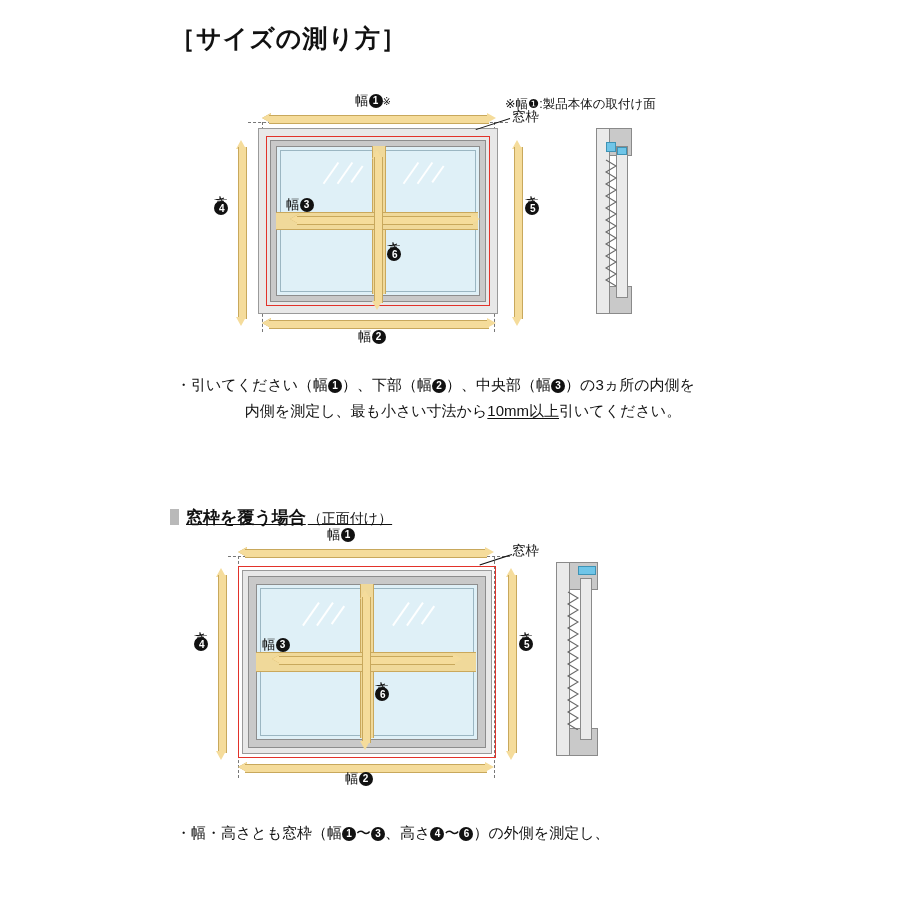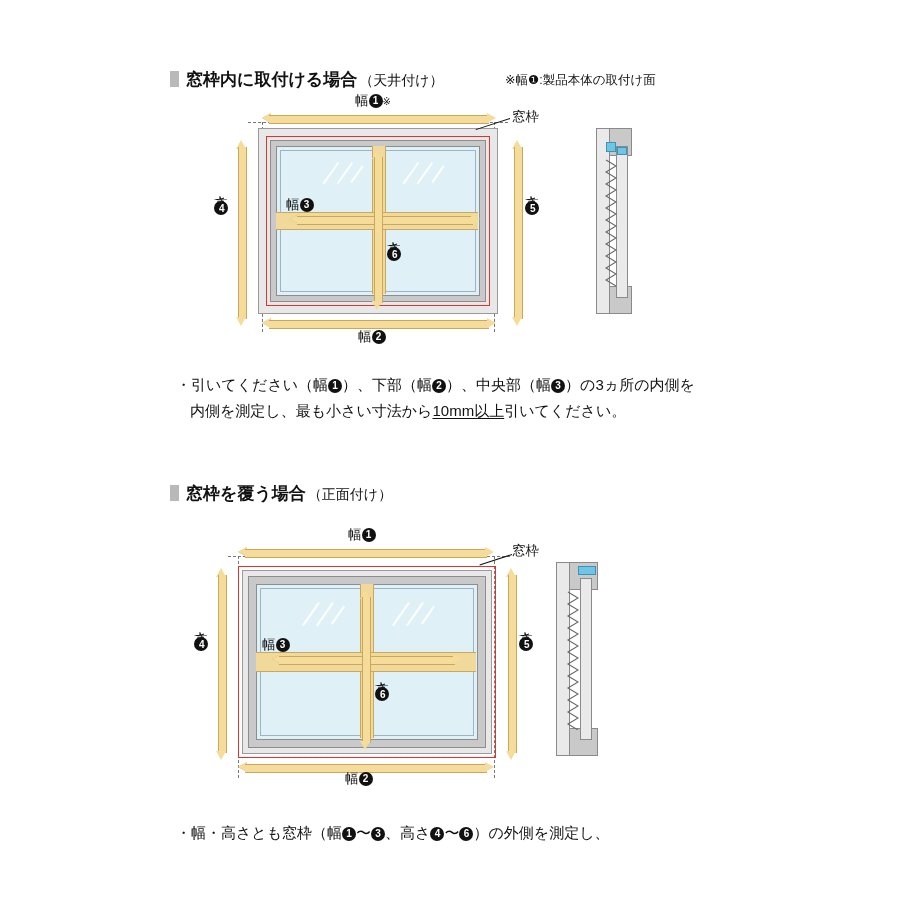--- a/index.html
+++ b/index.html
@@ -14,21 +14,21 @@
   .main-title{
     position:absolute;left:170px;top:22px;
     font-size:25px;font-weight:bold;letter-spacing:1px;color:#111;
   }
   .sec-head{position:absolute;font-size:17px;font-weight:bold;color:#111;}
   .sec-head .bar{
     display:inline-block;width:9px;height:16px;background:#b9b9b9;
     margin-right:7px;vertical-align:-2px;
   }
   .sec-head .sub{font-size:14px;font-weight:normal;margin-left:2px;}
-  .note-top{position:absolute;font-size:12.5px;color:#111;}
+  .note-top{position:absolute;font-size:12.5px;color:#111;margin-top:24px;}
 
   
   .cnum{
     display:inline-block;width:14px;height:14px;line-height:14px;
     border-radius:50%;background:#111;color:#fff;font-size:10px;
     text-align:center;vertical-align:1px;font-weight:bold;
   }
   .lbl{position:absolute;font-size:13.5px;color:#111;white-space:nowrap;}
   .lbl.vert{writing-mode:vertical-rl;text-orientation:upright;line-height:1.05;}
 
@@ -70,24 +70,22 @@
   
   .body-text{position:absolute;font-size:15px;line-height:1.75;color:#111;}
   .u{text-decoration:underline;text-underline-offset:2px;}
   .sup{font-size:9px;vertical-align:super;}
 </style>
 </head>
 <body>
 
 <div class="page">
 
-
-  <div class="sec-head" style="left:170px;top:68px;">
-    <span class="bar"></span><span>窓枠内に取付ける場合</span><span class="sub">（天井付け）</span>
-  </div>
+  <div class="main-title">［サイズの測り方］</div>
+
   <div class="note-top" style="left:505px;top:72px;">※幅❶:製品本体の取付け面</div>
 
   <div class="diagram">
 
     <div class="dashline-h" style="left:248px;top:122px;width:260px;"></div>
     <div class="dashline-v" style="left:262px;top:122px;height:210px;"></div>
     <div class="dashline-v" style="left:494px;top:122px;height:210px;"></div>
 
     <div class="win-outer" style="left:258px;top:128px;width:238px;width:238px;height:184px;"></div>
 
@@ -178,26 +176,26 @@
     <div class="bluebar" style="left:617px;top:147px;width:8px;height:6px;"></div>
     <svg class="coil" style="left:604px;top:158px;" width="14" height="130" viewBox="0 0 14 130">
       <path d="M2 2 L12 8 L2 14 L12 20 L2 26 L12 32 L2 38 L12 44 L2 50 L12 56 L2 62 L12 68 L2 74 L12 80 L2 86 L12 92 L2 98 L12 104 L2 110 L12 116 L2 122 L12 128" fill="none" stroke="#6a6a6a" stroke-width="1.1"></path>
     </svg>
   </div>
 
   <div class="body-text" style="left:176px;top:372px;width:560px;">
     <div style="white-space:nowrap;">
       <span>・引いてください（幅</span><span class="cnum">1</span><span>）、下部（幅</span><span class="cnum">2</span><span>）、中央部（幅</span><span class="cnum">3</span><span>）の3ヵ所の内側を</span>
     </div>
-    <div style="white-space:nowrap;padding-left:14px;">
+    <div style="white-space:nowrap;padding-left:14px;text-align:center;">
       <span>内側を測定し、最も小さい寸法から</span><span class="u">10mm以上</span><span>引いてください。</span>
     </div>
   </div>
 
-  <div class="sec-head" style="left:170px;top:482px;">
+  <div class="sec-head" style="left:170px;top:506px;text-decoration:underline;">
     <span class="bar"></span><span>窓枠を覆う場合</span><span class="sub">（正面付け）</span>
   </div>
 
   <div class="diagram">
 
     <div class="dashline-h" style="left:228px;top:556px;width:282px;"></div>
     <div class="dashline-v" style="left:238px;top:556px;height:222px;"></div>
     <div class="dashline-v" style="left:494px;top:556px;height:222px;"></div>
 
     <div class="redline" style="left:238px;top:566px;width:256px;height:190px;"></div>
@@ -218,21 +216,21 @@
     <div class="shine" style="left:427px;top:604px;width:1.5px;height:22px;"></div>
 
     <div class="mullion-v" style="left:360px;top:584px;width:12px;height:154px;"></div>
     <div class="mullion-h" style="left:256px;top:652px;width:220px;height:18px;"></div>
 
     <div class="arrow-h" style="left:238px;top:547px;width:256px;">
       <div class="head l"></div>
         <div class="shaft"></div>
         <div class="head r"></div>
     </div>
-    <div class="lbl" style="left:348px;top:526px;">
+    <div class="lbl" style="left:327px;top:526px;">
       幅<span class="cnum">1</span>
     </div>
 
     <div class="lbl" style="left:512px;top:542px;">窓枠</div>
     <div class="leader" style="left:478px;top:554px;width:34px;height:1px;transform:rotate(-18deg);transform-origin:right center;"></div>
 
     <div class="arrow-h" style="left:272px;top:654px;width:190px;">
       <div class="head l"></div>
         <div class="shaft"></div>
         <div class="head r"></div>

